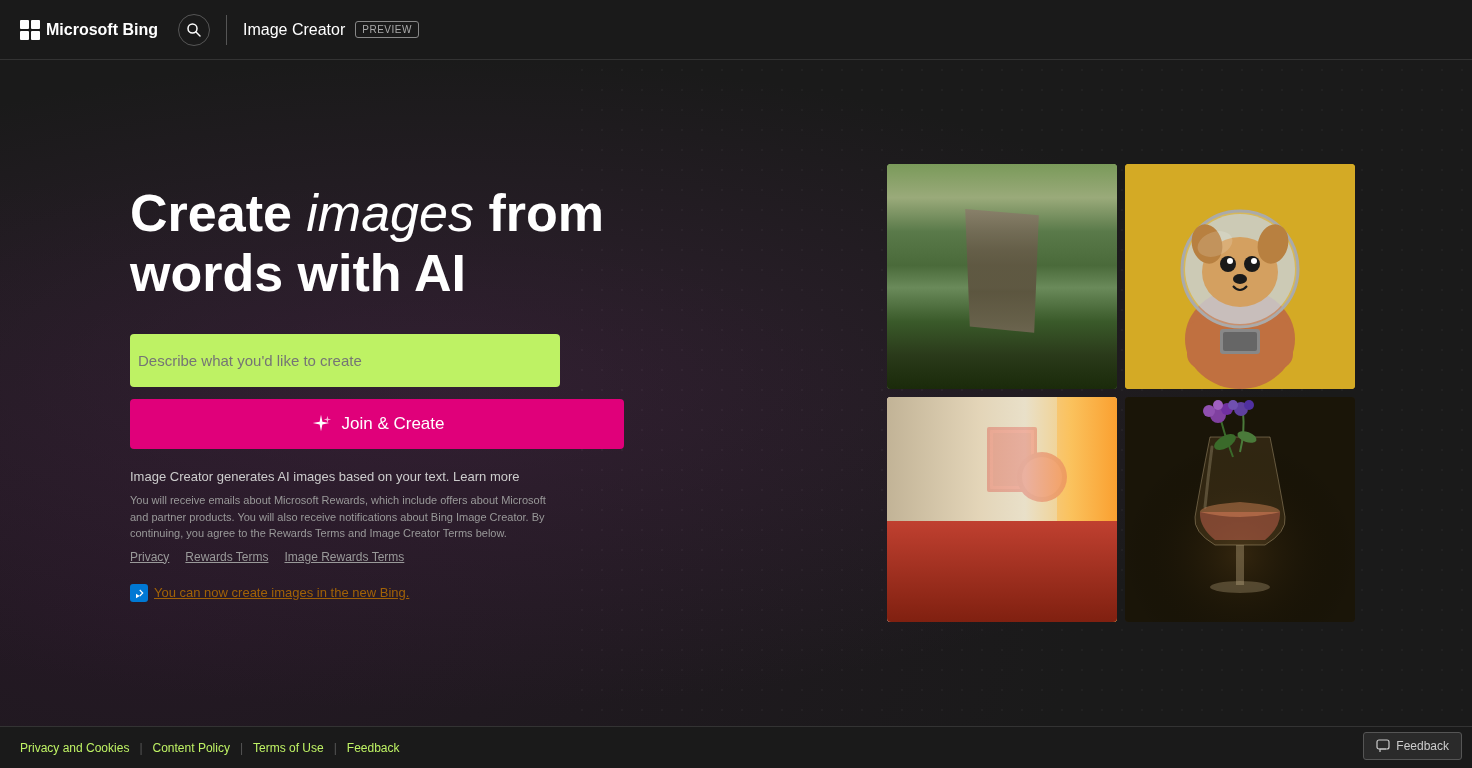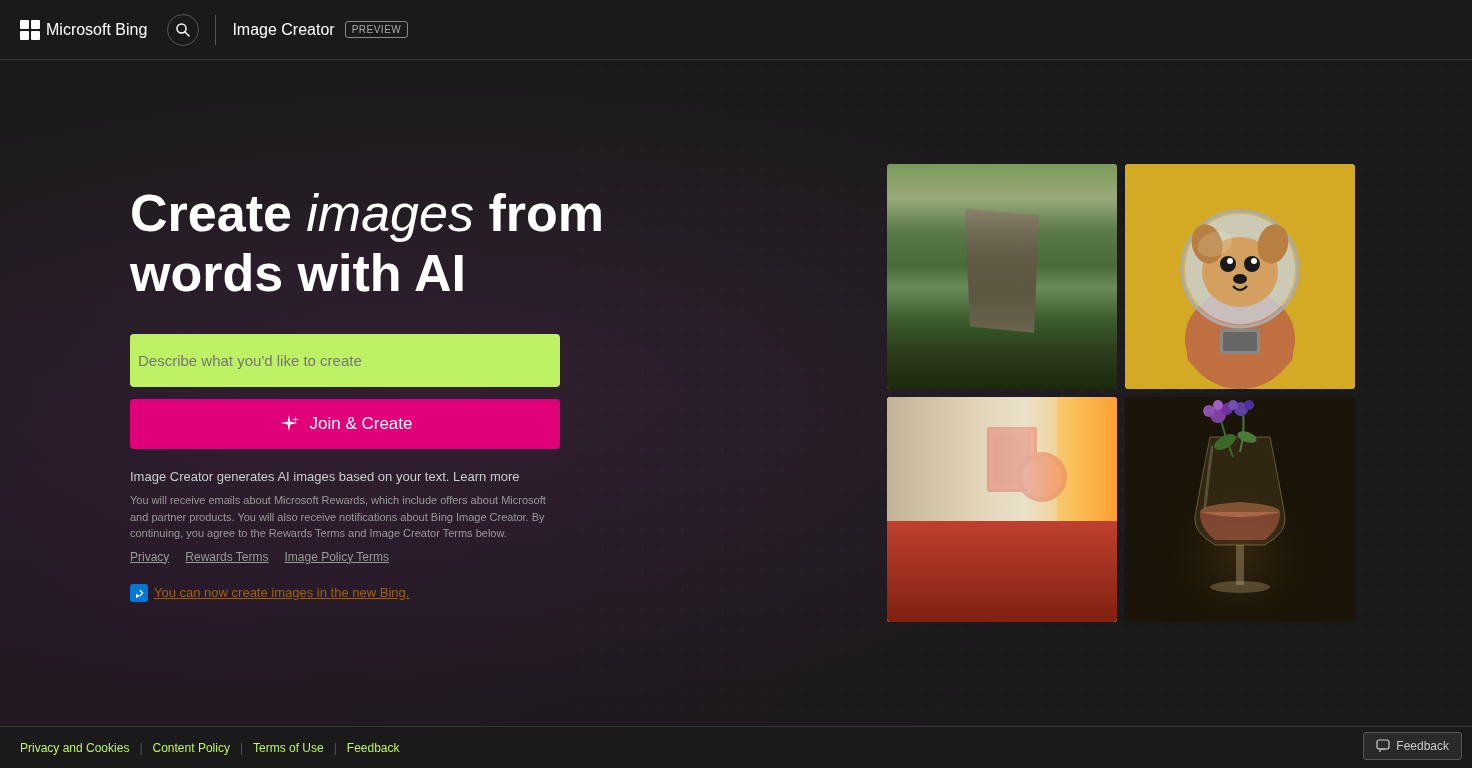--- a/index.html
+++ b/index.html
@@ -57,21 +57,21 @@
       height: 20px;
     }
 
     .bing-logo-squares span {
       background: #fff;
       border-radius: 1px;
     }
 
     .bing-logo-text {
       font-size: 16px;
-      font-weight: 400;
+      font-weight: 700;
       color: #fff;
     }
 
     .header-divider {
       width: 1px;
       height: 30px;
       background: #555;
       margin: 0 16px;
     }
 
@@ -151,21 +151,21 @@
       border: none;
       border-radius: 4px;
       padding: 18px 8px;
       font-size: 15px;
       color: #666;
       outline: none;
       margin-bottom: 12px;
     }
 
     .join-create-btn {
-      width: 430px;
+      width: 494px;
       background: #e0007a;
       border: none;
       border-radius: 4px;
       padding: 14px 20px;
       font-size: 17px;
       font-weight: 500;
       color: #fff;
       cursor: pointer;
       display: flex;
       align-items: center;
@@ -424,21 +424,21 @@
     <p class="info-text">
       <span>Image Creator generates AI images based on your text.</span>
       <a>Learn more</a>
     </p>
 
     <p class="terms-text">You will receive emails about Microsoft Rewards, which include offers about Microsoft and partner products. You will also receive notifications about Bing Image Creator. By continuing, you agree to the Rewards Terms and Image Creator Terms below.</p>
 
     <div class="terms-links">
       <a class="terms-link">Privacy</a>
       <a class="terms-link">Rewards Terms</a>
-      <a class="terms-link">Image Policy Terms</a>
+      <a class="terms-link">Image Rewards Terms</a>
     </div>
 
     <div class="new-bing-link">
       <svg class="bing-small-icon" viewBox="0 0 24 24">
         <rect width="24" height="24" rx="4" fill="#0078d4"></rect>
         <path d="M8 5v14l5-3-5-3V5z" fill="white"></path>
         <path d="M13 8l4 4-4 4" fill="none" stroke="white" stroke-width="1.5"></path>
       </svg>
       <span>You can now create images in the new Bing.</span>
     </div>

